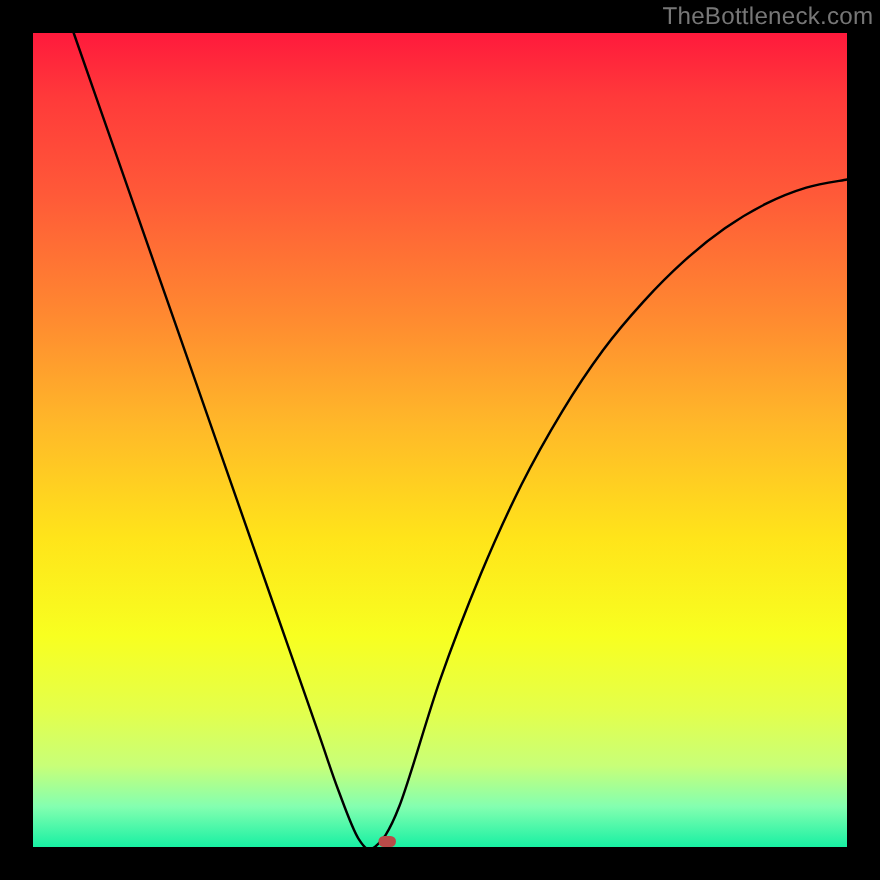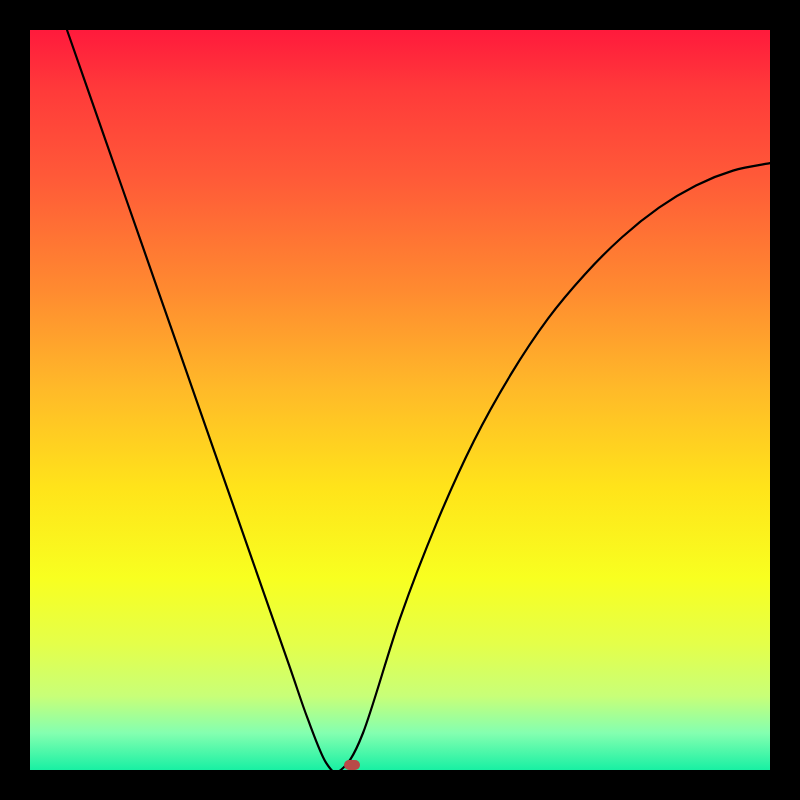--- a/index.html
+++ b/index.html
@@ -61,19 +61,20 @@
     height: 10px;
     border-radius: 5px;
     background: #b94a48;
     transform: translate(-50%, -50%);
   }
 </style>
 </head>
 <body>
 
 <div class="frame">
+  <div class="watermark">TheBottleneck.com</div>
   <div class="plot-area">
     <svg class="curve" viewBox="0 0 740 740" preserveAspectRatio="none">
       <path id="curve-path" fill="none" stroke="#000" stroke-width="2.2" stroke-linecap="round" stroke-linejoin="round" d="M 37.00 0.00 C 43.17 17.64, 61.67 70.55, 74.00 105.82 C 86.33 141.09, 98.67 176.37, 111.00 211.64 C 123.33 246.91, 135.67 282.19, 148.00 317.46 C 160.33 352.73, 172.67 388.01, 185.00 423.28 C 197.33 458.55, 209.67 493.83, 222.00 529.10 C 234.33 564.37, 249.75 608.40, 259.00 634.92 C 268.25 661.44, 271.33 671.92, 277.50 688.20 C 283.67 704.48, 290.45 723.97, 296.00 732.60 C 301.55 741.23, 304.63 744.93, 310.80 740.00 C 316.97 735.07, 323.13 728.28, 333.00 703.00 C 342.87 677.72, 357.67 623.45, 370.00 588.30 C 382.33 553.15, 394.67 521.70, 407.00 492.10 C 419.33 462.50, 431.67 435.37, 444.00 410.70 C 456.33 386.03, 468.67 364.45, 481.00 344.10 C 493.33 323.75, 505.67 305.25, 518.00 288.60 C 530.33 271.95, 542.67 257.77, 555.00 244.20 C 567.33 230.63, 579.67 218.30, 592.00 207.20 C 604.33 196.10, 616.67 186.23, 629.00 177.60 C 641.33 168.97, 653.67 161.57, 666.00 155.40 C 678.33 149.23, 690.67 144.30, 703.00 140.60 C 715.33 136.90, 733.83 134.43, 740.00 133.20"></path>
     </svg>
     <div id="marker" class="marker" style="left: 321.9px; top: 734.82px;"></div>
   </div>
 </div>
 
 </body></html>

